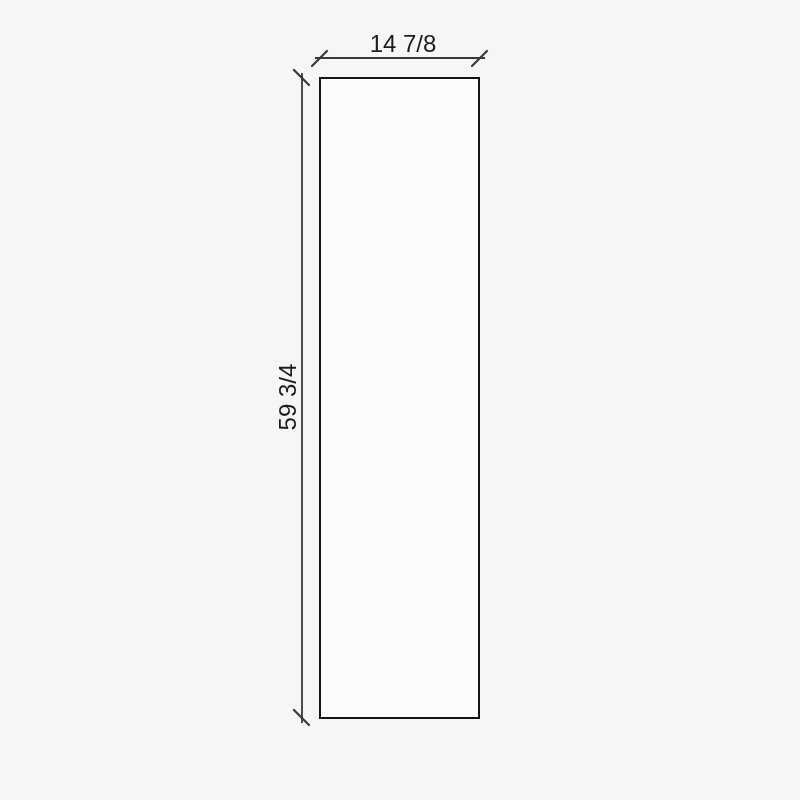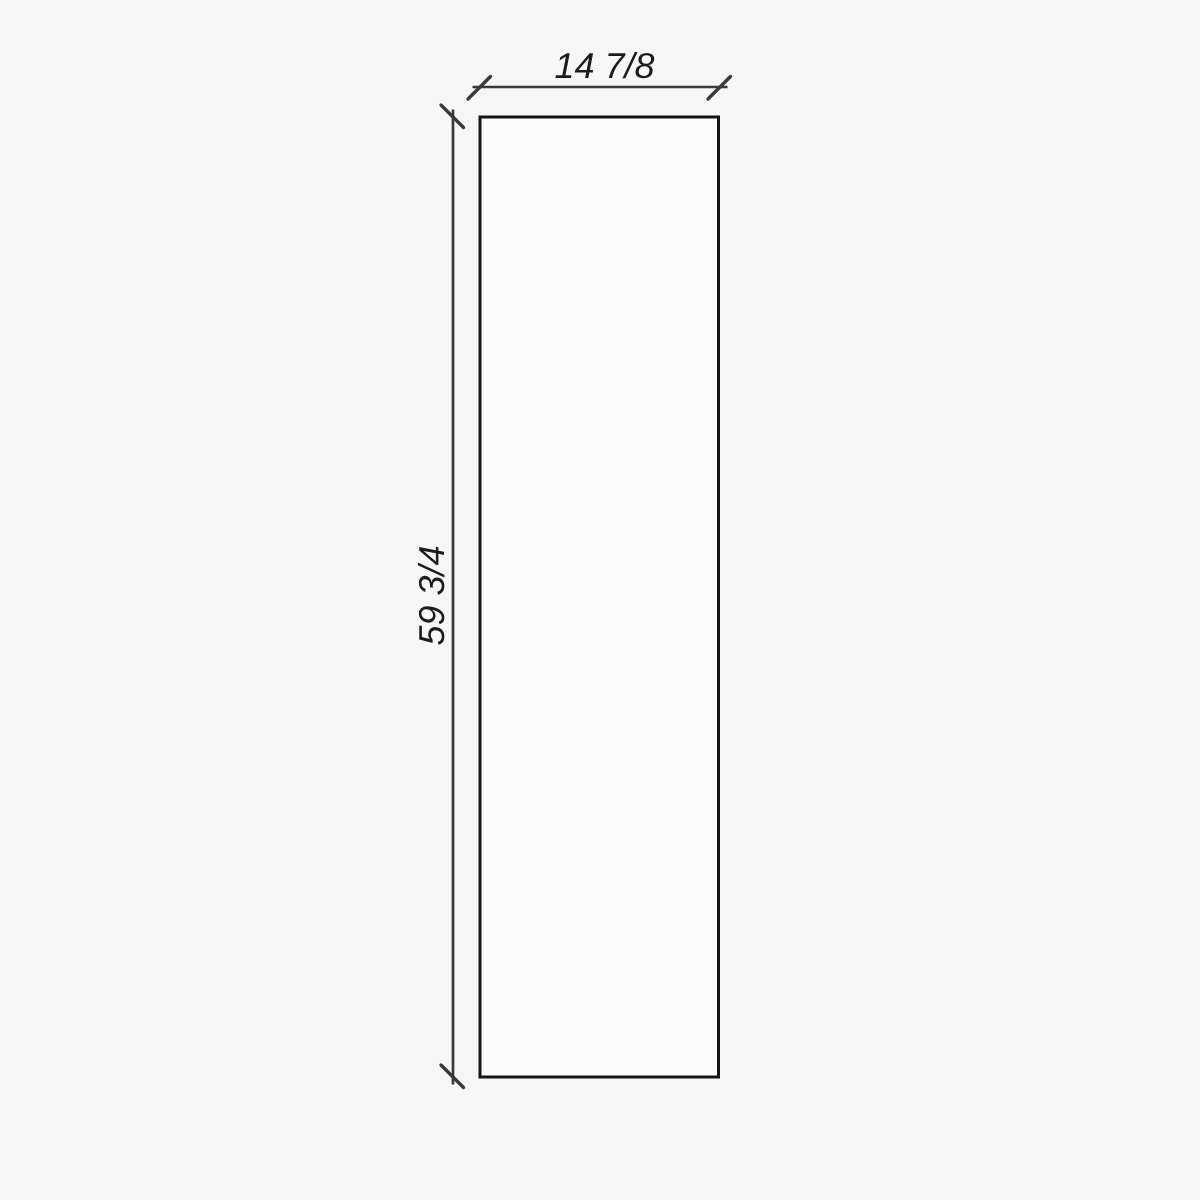--- a/index.html
+++ b/index.html
@@ -10,21 +10,20 @@
     width: 800px;
     height: 800px;
     background: #f6f6f6;
     overflow: hidden;
     font-family: "Liberation Sans", sans-serif;
   }
   .canvas {
     position: relative;
     width: 800px;
     height: 800px;
-    font-style: italic;
   }
   svg {
     display: block;
   }
   .dim-line {
     fill: none;
     stroke-width: 1.8;
     stroke-linecap: butt;
   }
   .dim-tick {

